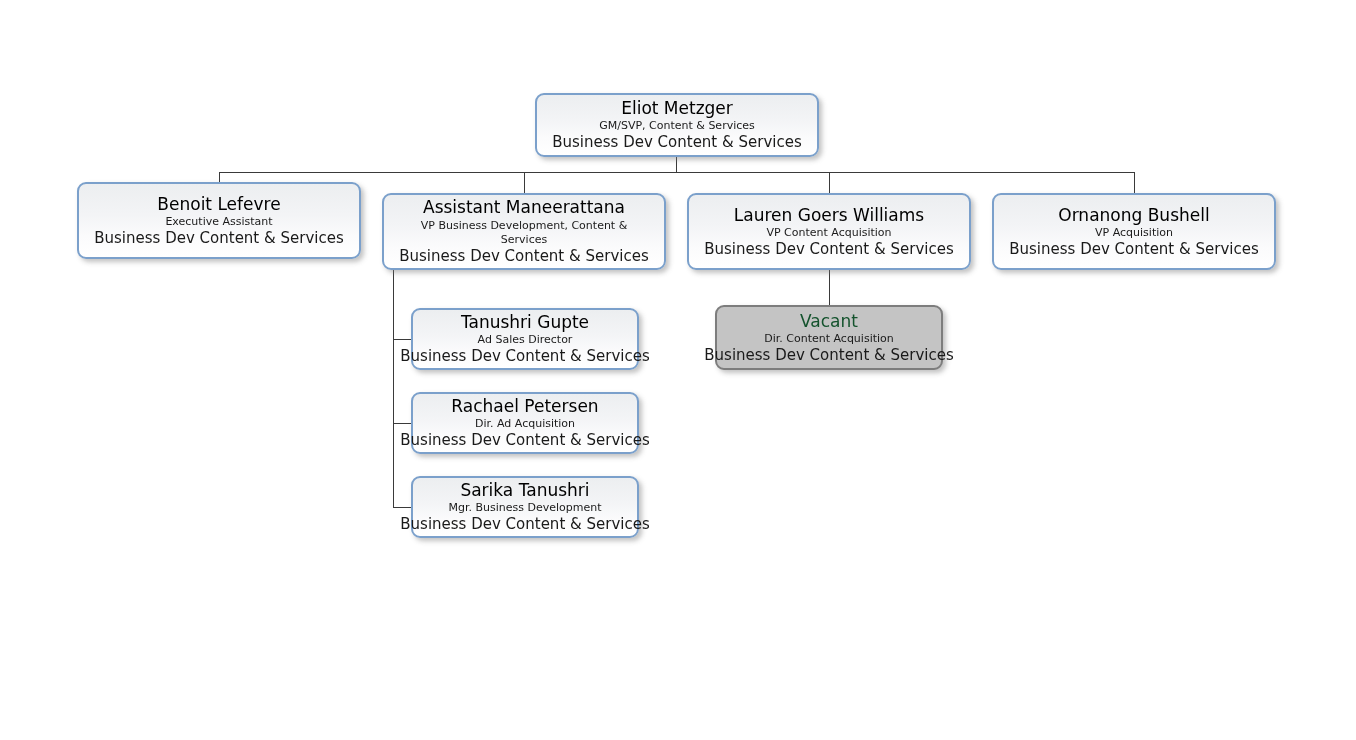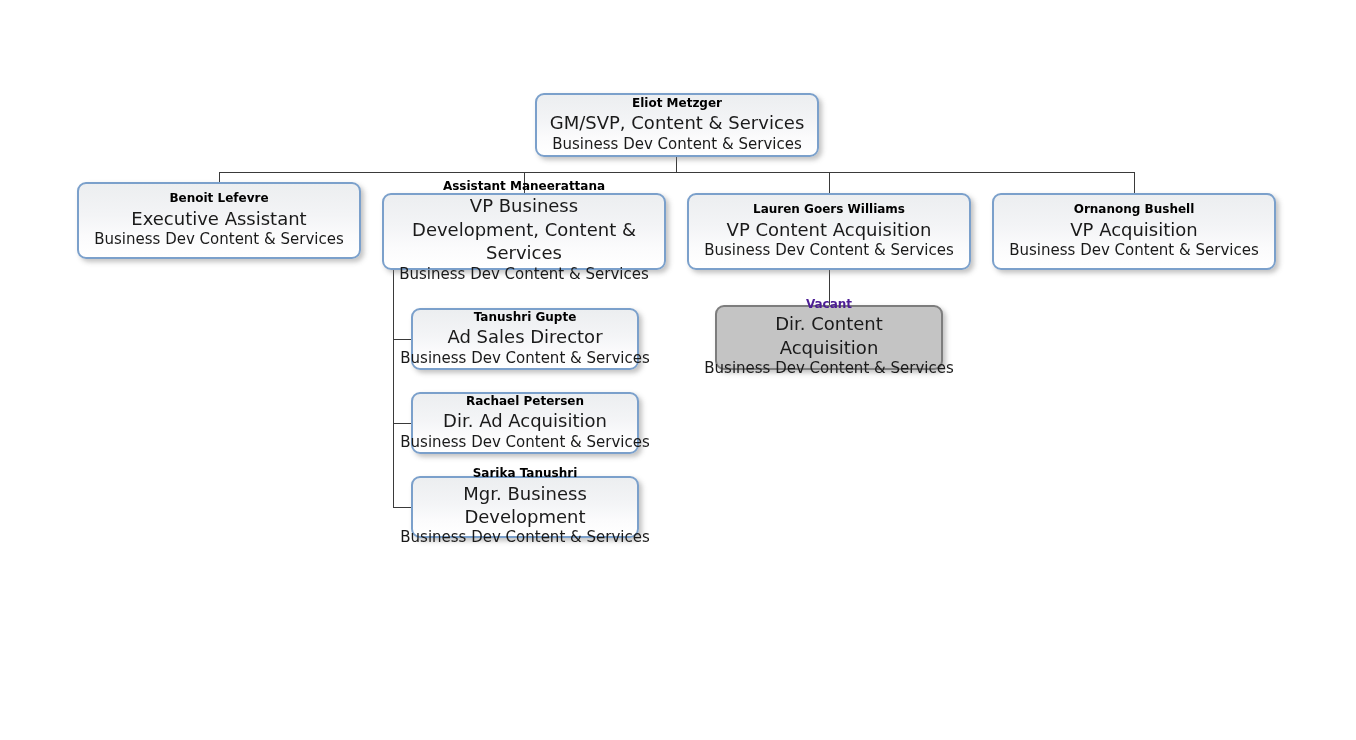--- a/index.html
+++ b/index.html
@@ -46,31 +46,31 @@
     background: linear-gradient(to bottom, #eceef0 0%, #f3f4f6 42%, #fbfbfc 72%, #ffffff 100%);
     box-shadow: 3px 3px 5px rgba(120,120,120,0.45);
   }
   .node.vacant {
     border: 2px solid #7d7d7d;
     background: #c4c4c4;
     box-shadow: 3px 3px 5px rgba(120,120,120,0.45);
   }
 
   .node-name {
-    font-weight: bold;
-    font-size: 12px;
+    font-weight: normal;
+    font-size: 17px;
     color: #000000;
     white-space: nowrap;
     text-align: right;
   }
   .node.vacant .node-name {
-    color: #4c1d95;
+    color: #14532d;
   }
   .node-title {
-    font-size: 18px;
+    font-size: 11px;
     color: #1a1a1a;
   }
   .node-dept {
     font-size: 15px;
     color: #1a1a1a;
     white-space: nowrap;
   }
 </style>
 </head>
 <body>

